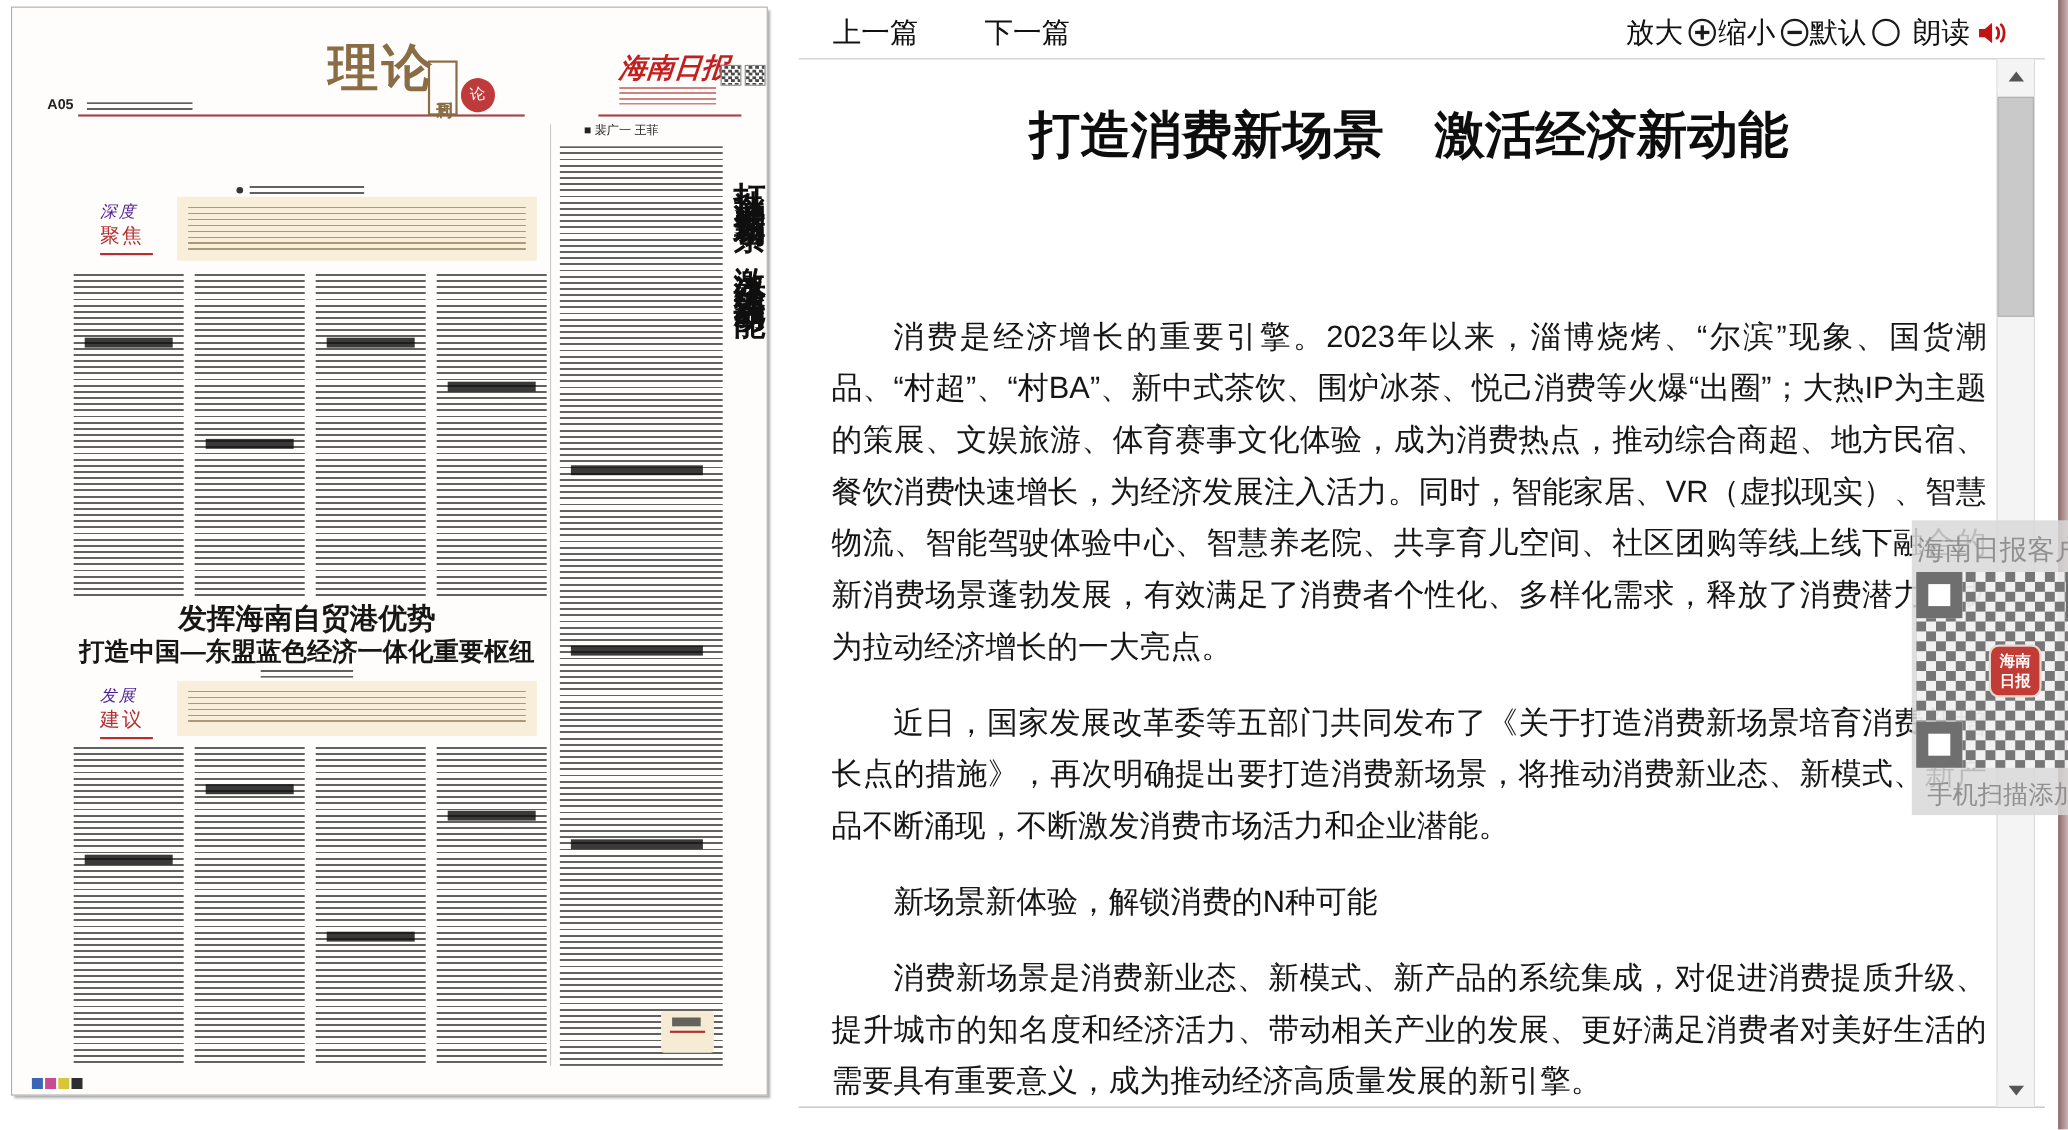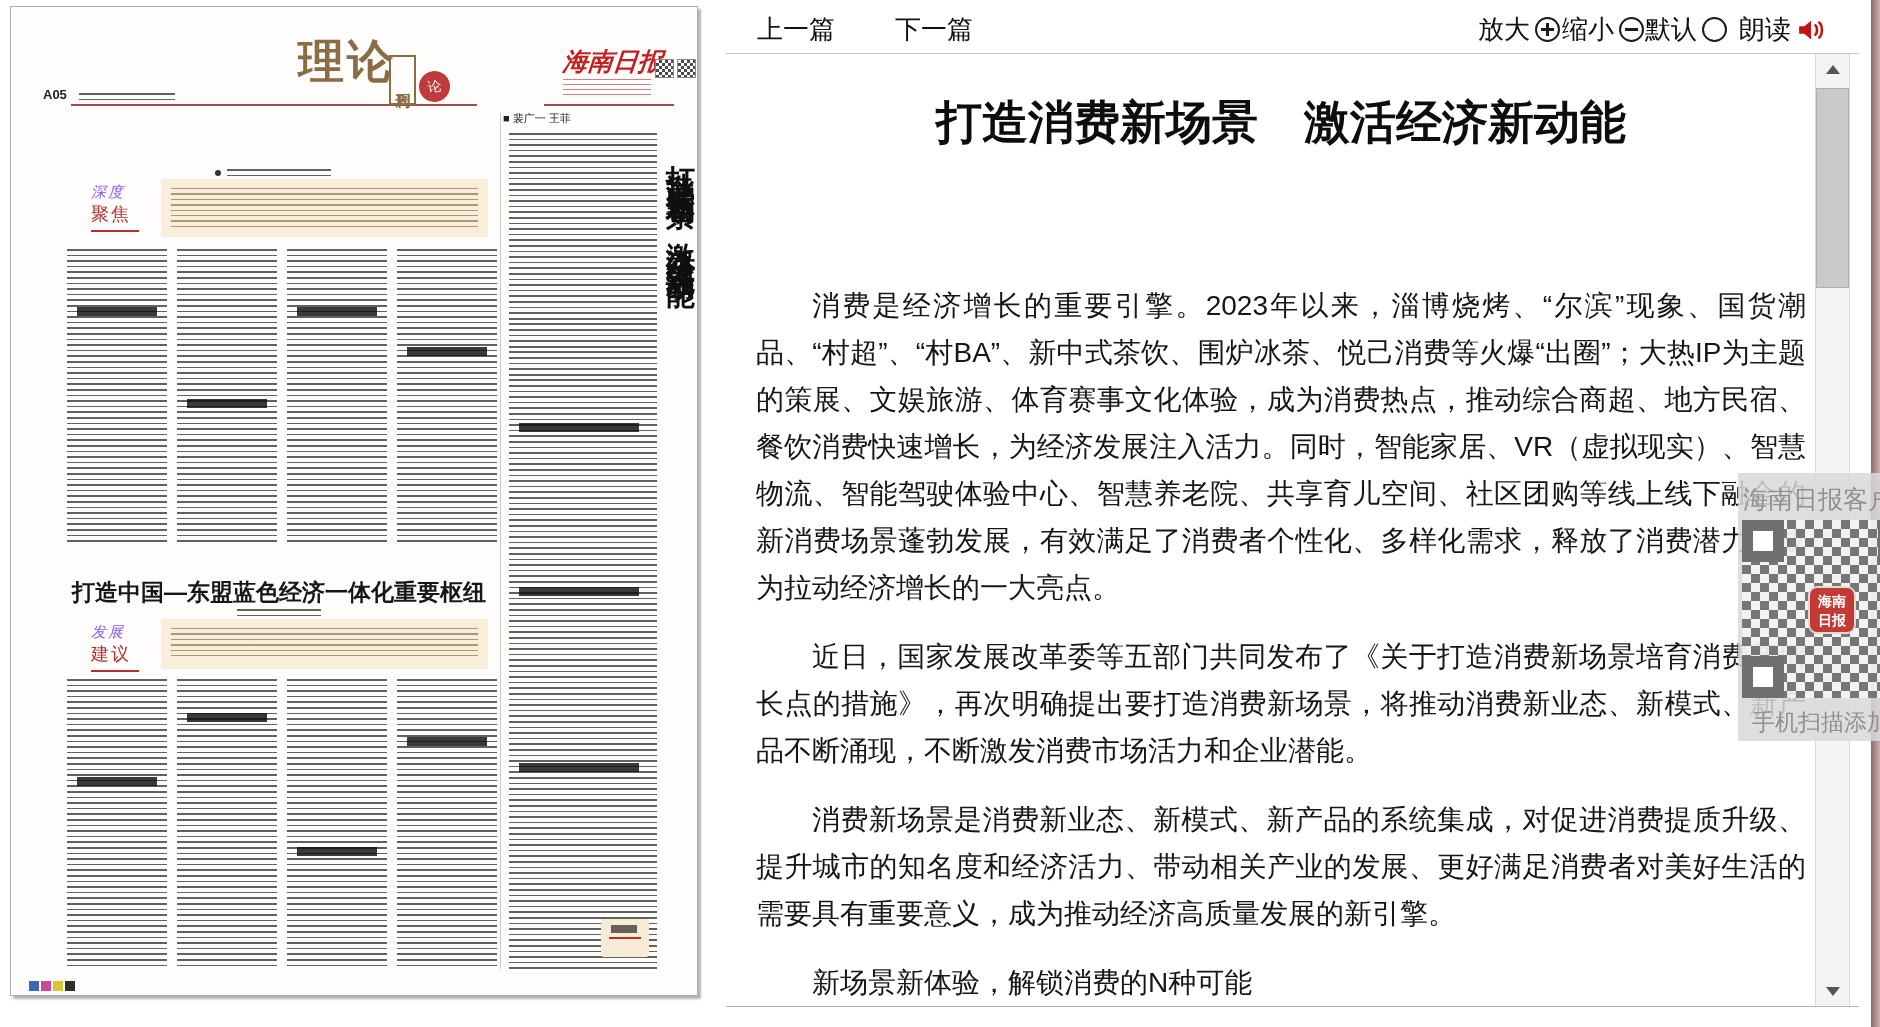--- a/index.html
+++ b/index.html
@@ -29,41 +29,41 @@
   .np-masthead-sub { left:552px; top:72px; width:88px; height:16px;
         background-image:repeating-linear-gradient(to bottom, rgba(190,90,90,.75) 0 1.5px, transparent 1.5px 5px); }
   .np-qr1 { left:644px; top:52px; } .np-qr2 { left:666px; top:52px; }
   .mini-qr { width:19px; height:19px; border:1px solid #8a8a8a;
              background:repeating-conic-gradient(#4a4a4a 0% 25%, #fff 0% 50%) 0 0 / 6px 6px; }
   .np-headline1 { left:50px; top:108px; width:436px; text-align:center; font-size:36px;
                   font-weight:bold; color:#141414; letter-spacing:1px; white-space:nowrap; }
   .np-byline1 { left:216px; top:162px; width:104px; height:8px; }
   .np-byline-dot { left:-12px; top:1px; width:6px; height:6px; border-radius:50%; background:#333; }
   .np-label { width:70px; }
-  .np-label .lt1 { position:static; display:block; font-size:15px; color:#8b5cf6;
+  .np-label .lt1 { position:static; display:block; font-size:15px; color:#4c1d95;
                    font-family:"Liberation Serif", serif; font-style:italic; letter-spacing:2px; }
   .np-label .lt2 { position:static; display:block; font-size:18px; font-weight:normal; color:#b52f2f; letter-spacing:2px; }
   .np-label .label-rule { position:static; display:block; width:48px; height:2px; background:#b52f2f; margin-top:4px; }
   .np-label1 { left:80px; top:176px; }
   .np-cream1 { left:150px; top:172px; width:327px; height:58px; background:#f8eed9; }
   .np-label2 { left:80px; top:616px; }
   .np-cream2 { left:150px; top:612px; width:327px; height:50px; background:#f8eed9; }
   .cream-stripes { left:10px; top:9px; right:10px; bottom:9px;
         background-image:repeating-linear-gradient(to bottom, rgba(120,95,55,.6) 0 1.4px, transparent 1.4px 5.4px); }
   .stripes { background-image:repeating-linear-gradient(to bottom, rgba(30,30,30,.7) 0 1.7px, transparent 1.7px 5.6px);
              filter:blur(.35px); }
   .c1 { left:56px; }  .c2 { left:166px; } .c3 { left:276px; } .c4 { left:386px; }
   .colA { top:242px; width:100px; height:296px; }
   .colB { top:672px; width:100px; height:288px; }
   .subbar { height:9px; width:80px; background:rgba(15,15,15,.82); filter:blur(.4px); }
   .np-headline2a { left:50px; top:538px; width:436px; text-align:center; font-size:26px; font-weight:bold; color:#161616; white-space:nowrap; }
   .np-headline2b { left:50px; top:570px; width:436px; text-align:center; font-size:23px; font-weight:bold; color:#161616; white-space:nowrap; }
   .np-byline2 { left:226px; top:602px; width:84px; height:7px; }
   .np-vrule { left:489px; top:106px; width:1px; height:856px; background:#c9c9c9; }
-  .np-rbyline { left:492px; top:104px; font-size:11px; color:#222; white-space:nowrap; }
+  .np-rbyline { left:520px; top:104px; font-size:11px; color:#222; white-space:nowrap; }
   .np-rcol { left:498px; top:126px; width:148px; height:836px; }
   .np-minilabel { left:590px; top:912px; width:48px; height:38px; background:#f6ecd6; border-radius:3px; }
   .np-minilabel i { position:absolute; left:8px; top:18px; width:32px; height:2px; background:#b52f2f; }
   .np-minilabel b { position:absolute; left:10px; top:6px; width:26px; height:8px; background:rgba(40,40,40,.7); filter:blur(.4px); }
   .np-vertical { left:644px; top:136px; width:46px; height:446px; writing-mode:vertical-rl;
                  text-orientation:upright; font-size:29px; font-weight:bold; color:#0f0f0f;
                  letter-spacing:6px; white-space:nowrap; }
   .cmyk { left:18px; top:970px; }
   .cmyk span { position:static; display:inline-block; width:10px; height:10px; margin-right:2px; }
 
@@ -153,20 +153,21 @@
 
     <div class="colA c1 stripes"></div>
     <div class="colA c2 stripes"></div>
     <div class="colA c3 stripes"></div>
     <div class="colA c4 stripes"></div>
     <div class="subbar" style="left:66px; top:300px;"></div>
     <div class="subbar" style="left:176px; top:392px;"></div>
     <div class="subbar" style="left:286px; top:300px;"></div>
     <div class="subbar" style="left:396px; top:340px;"></div>
 
+    <div class="np-headline2a">发挥海南自贸港优势</div>
     <div class="np-headline2b">打造中国—东盟蓝色经济一体化重要枢纽</div>
     <div class="np-byline2 stripes"></div>
 
     <div class="np-label np-label2">
       <span class="lt1">发展</span>
       <span class="lt2">建议</span>
       <span class="label-rule"></span>
     </div>
     <div class="np-cream2">
         <div class="cream-stripes"></div>
@@ -226,22 +227,22 @@
         <path d="M18.6 6c2.8 2.3 2.8 9.7 0 12" stroke="#c11313" stroke-width="2" fill="none" stroke-linecap="round"></path>
       </svg>
     </span>
   </button>
   <div class="toolbar-divider"></div>
 
   <h1 class="rd-title">打造消费新场景　激活经济新动能</h1>
   <div class="rd-body">
     <p>消费是经济增长的重要引擎。2023年以来，淄博烧烤、“尔滨”现象、国货潮品、“村超”、“村BA”、新中式茶饮、围炉冰茶、悦己消费等火爆“出圈”；大热IP为主题的策展、文娱旅游、体育赛事文化体验，成为消费热点，推动综合商超、地方民宿、餐饮消费快速增长，为经济发展注入活力。同时，智能家居、VR（虚拟现实）、智慧物流、智能驾驶体验中心、智慧养老院、共享育儿空间、社区团购等线上线下融合的新消费场景蓬勃发展，有效满足了消费者个性化、多样化需求，释放了消费潜力，成为拉动经济增长的一大亮点。</p>
     <p>近日，国家发展改革委等五部门共同发布了《关于打造消费新场景培育消费新增长点的措施》，再次明确提出要打造消费新场景，将推动消费新业态、新模式、新产品不断涌现，不断激发消费市场活力和企业潜能。</p>
+    <p>新场景新体验，解锁消费的N种可能</p>
     <p>消费新场景是消费新业态、新模式、新产品的系统集成，对促进消费提质升级、提升城市的知名度和经济活力、带动相关产业的发展、更好满足消费者对美好生活的需要具有重要意义，成为推动经济高质量发展的新引擎。</p>
-    <p>新场景新体验，解锁消费的N种可能</p>
   </div>
   <div class="bottom-divider"></div>
 
   <div class="sb">
     <button class="sb-btn sb-up">
         <span class="tri-up"></span>
       </button>
     <div class="sb-thumb"></div>
     <button class="sb-btn sb-down">
         <span class="tri-down"></span>

